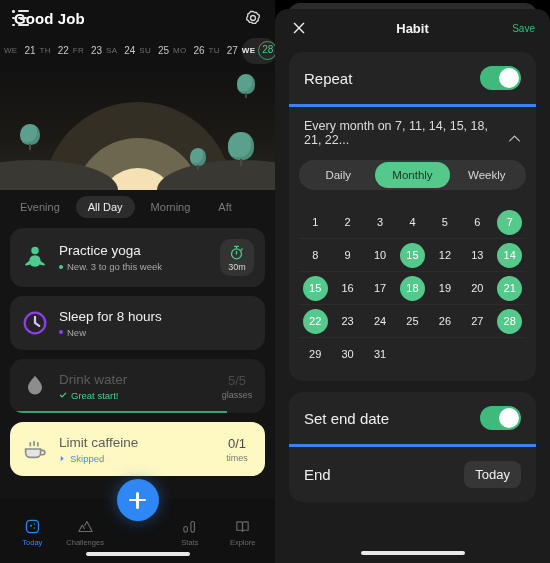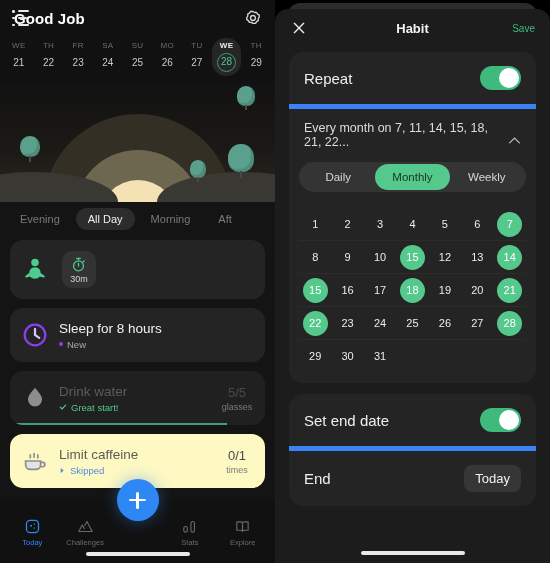--- a/index.html
+++ b/index.html
@@ -40,21 +40,21 @@
   .menu-icon .ln:nth-child(2) .bar { width: 9px; }
   .menu-icon .ln:nth-child(3) .bar { width: 11px; }
   .gear-icon { position: absolute; right: 12px; top: 8px; width: 20px; height: 20px; }
 
   
   .week-strip {
     position: relative; z-index: 4;
     display: flex; padding: 2px 4px 6px 4px; background: #111;
   }
   .day-col {
-    flex: 1; display: flex; flex-direction: column; align-items: center;
+    flex: 1; display: flex; flex-direction: row; align-items: center;
     gap: 3px; padding: 3px 0 4px 0; border-radius: 14px;
   }
   .day-col.sel { background: #262626; }
   .day-dow { font-size: 8px; color: #6d6d6d; letter-spacing: .3px; }
   .day-col.sel .day-dow { color: #eaeaea; font-weight: bold; }
   .day-num {
     font-size: 10px; color: #c9c9c9;
     width: 19px; height: 19px; line-height: 19px; text-align: center;
   }
   .day-col.sel .day-num {
@@ -196,21 +196,21 @@
   .rp-title { font-size: 13px; font-weight: bold; color: #f2f2f2; }
   .close-icon { position: absolute; left: 16px; width: 16px; height: 16px; }
   .save-btn { position: absolute; right: 15px; font-size: 10px; color: #3fba7c; }
 
   .rp-body { flex: 1; padding: 5px 14px 0; overflow: hidden; }
   .panel { background: #242424; border-radius: 14px; overflow: hidden; }
   .panel-row {
     display: flex; align-items: center; justify-content: space-between;
     padding: 14px 15px;
   }
-  .panel-row.bordered { border-bottom: 5px solid #3b82f6; }
+  .panel-row.bordered { border-bottom: 3px solid #3b82f6; }
   .row-label { font-size: 15px; color: #efefef; }
   .toggle {
     width: 41px; height: 24px; border-radius: 12px; background: #3fba7c;
     position: relative; flex: 0 0 41px;
   }
   .toggle .knob {
     position: absolute; right: 2px; top: 2px;
     width: 20px; height: 20px; border-radius: 50%; background: #fff;
   }
   .repeat-summary {
@@ -359,20 +359,27 @@
 
     <div class="habit-list">
 
       <div class="habit-card">
         <div class="h-icon">
           <svg viewBox="0 0 32 32" width="30" height="30">
             <circle cx="16" cy="8" r="4" fill="#4ecb8e"></circle>
             <path d="M16 13c-4 0-6 3-6 6l-4 3c-1 .8 0 2.4 1.2 1.9L11 23c1 1.6 2.8 2.4 5 2.4s4-0.8 5-2.4l3.8 1c1.2.5 2.2-1.1 1.2-1.9l-4-3c0-3-2-6-6-6z" fill="#4ecb8e"></path>
           </svg>
         </div>
+        <div class="h-text">
+          <div class="h-name">Practice yoga</div>
+          <div class="h-sub">
+            <span class="h-dot" style="background:#4ecb8e"></span>
+            <span class="h-sub-text">New. 3 to go this week</span>
+          </div>
+        </div>
         <div class="h-right">
           <div class="timer-badge">
             <svg viewBox="0 0 24 24" width="17" height="17" fill="none" stroke="#4ecb8e" stroke-width="1.8">
               <circle cx="12" cy="14" r="7"></circle>
               <path d="M12 14v-3.5M9.5 3.5h5M12 3.5v2.2M18.5 8.5l1.4-1.4" stroke-linecap="round"></path>
             </svg>
             <span class="lbl">30m</span>
           </div>
         </div>
       </div>

